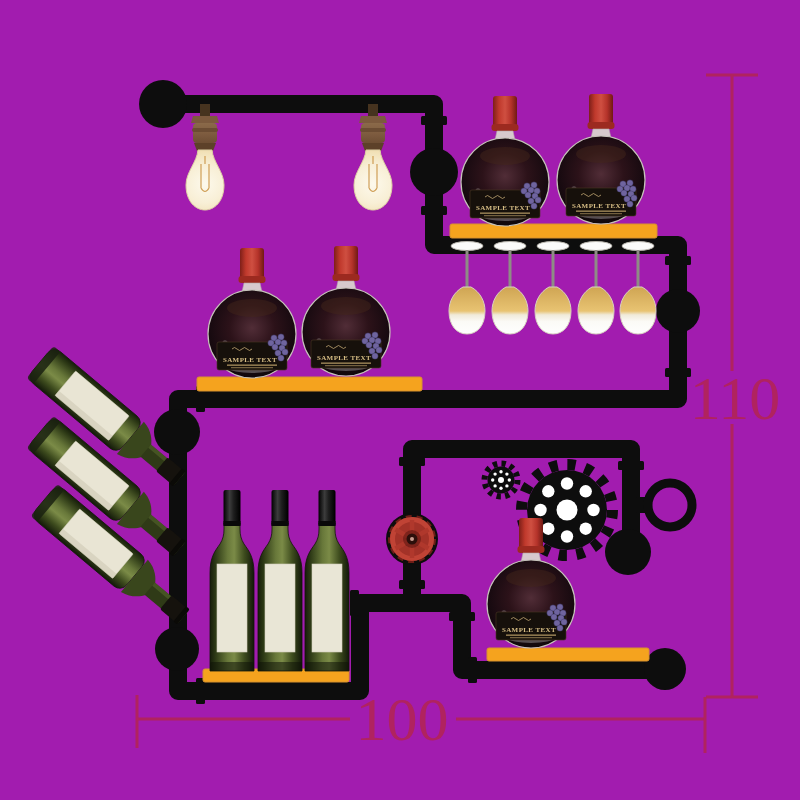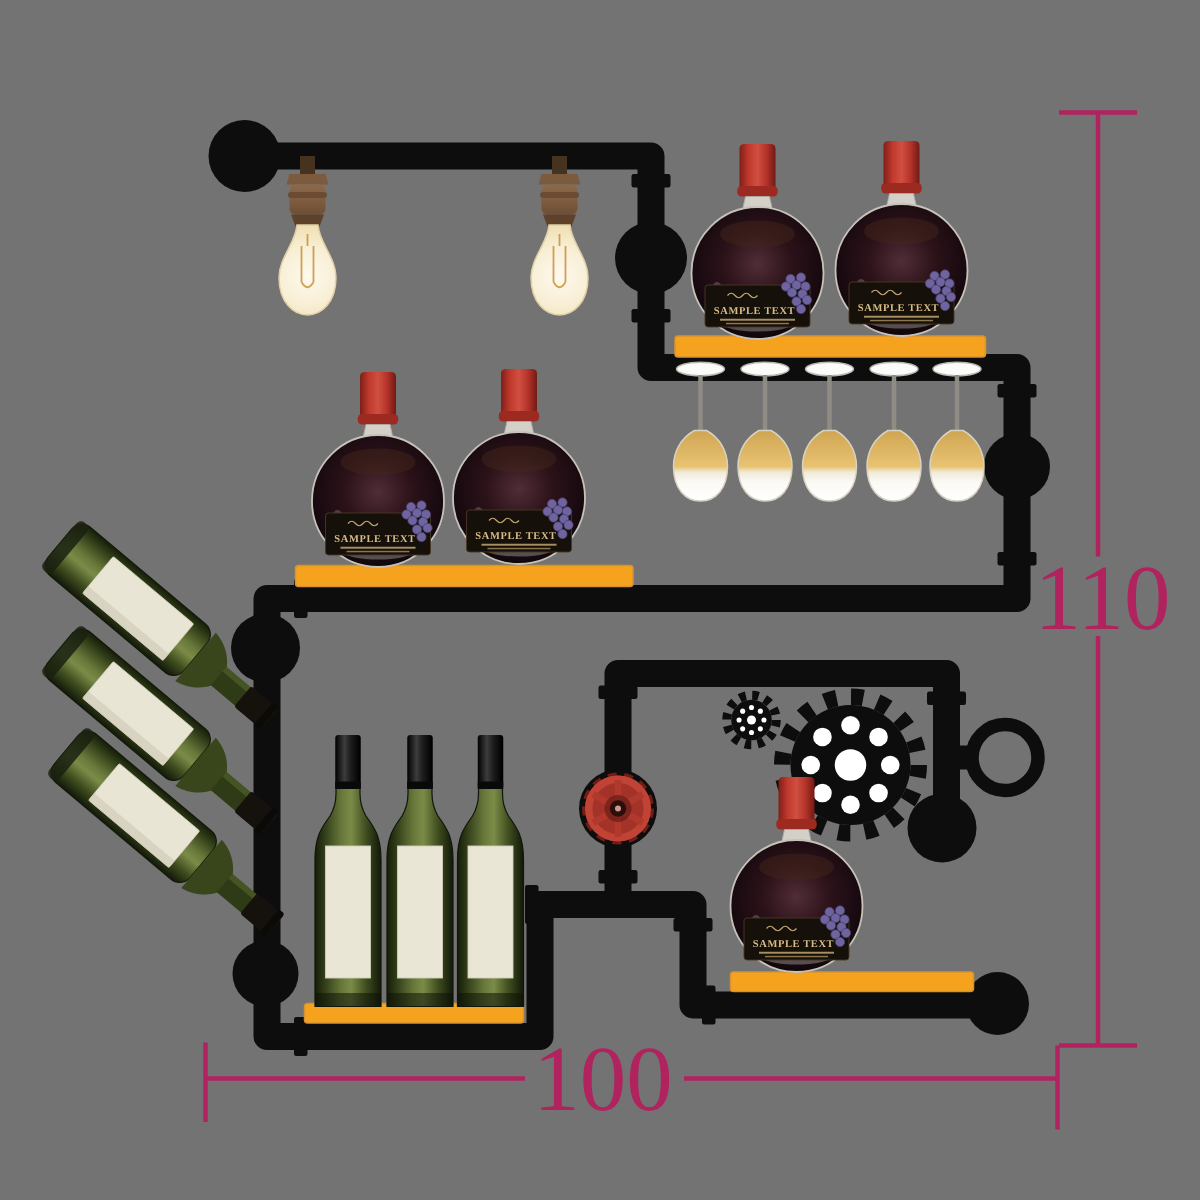--- a/index.html
+++ b/index.html
@@ -1,17 +1,17 @@
 <!DOCTYPE html>
 <html><head>
 <meta charset="utf-8">
 <style>
   html,body{margin:0;padding:0;background:#ffffff;}
   body{width:800px;height:800px;overflow:hidden;font-family:"Liberation Serif","DejaVu Serif",serif;}
-  .stage{position:relative;width:800px;height:800px;background:#737373;}
+  .stage{position:relative;width:800px;height:800px;background:#a21caf;}
   svg{display:block;}
   text{user-select:none;}
 </style>
 </head>
 <body>
 
 <div class="stage">
 <svg width="800" height="800" viewBox="0 0 800 800">
 <defs>
   <linearGradient id="capGrad" x1="0" y1="0" x2="1" y2="0">

